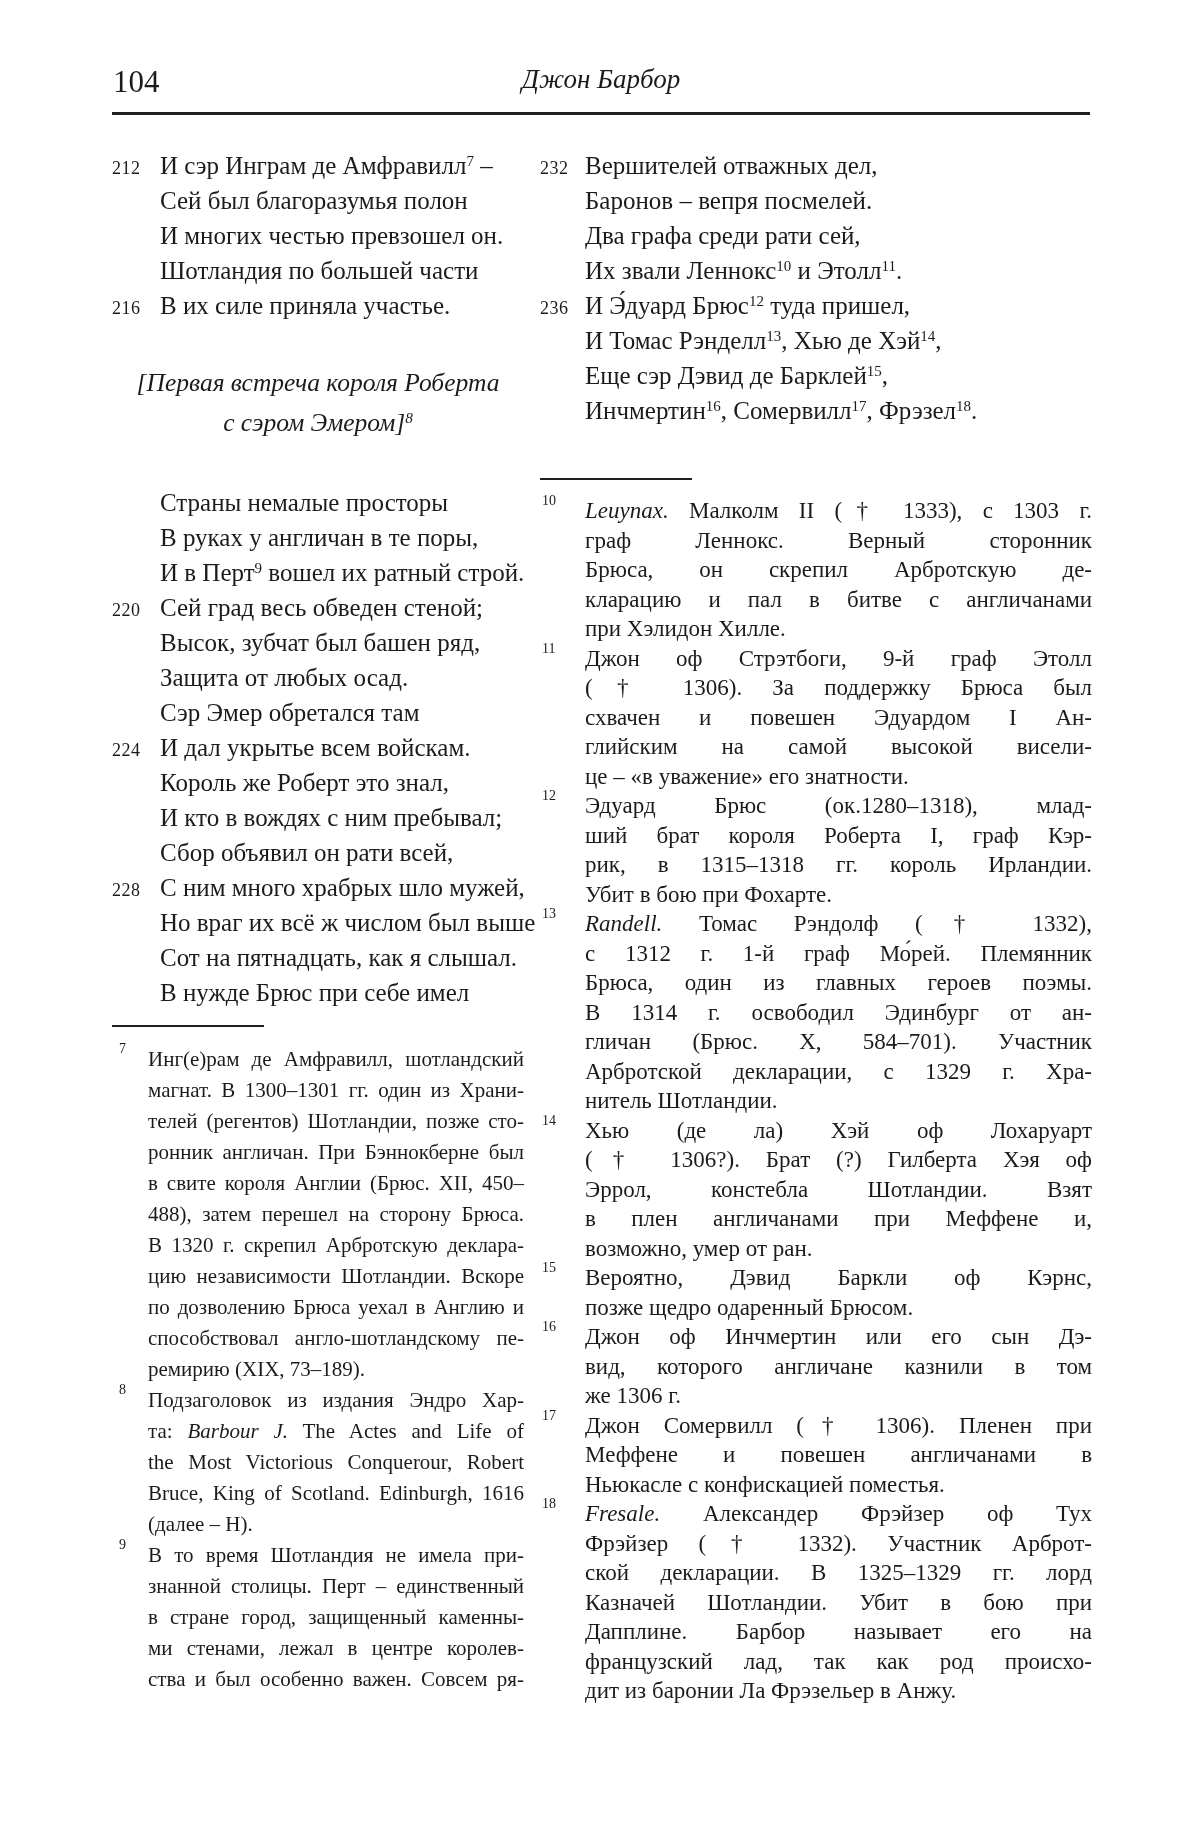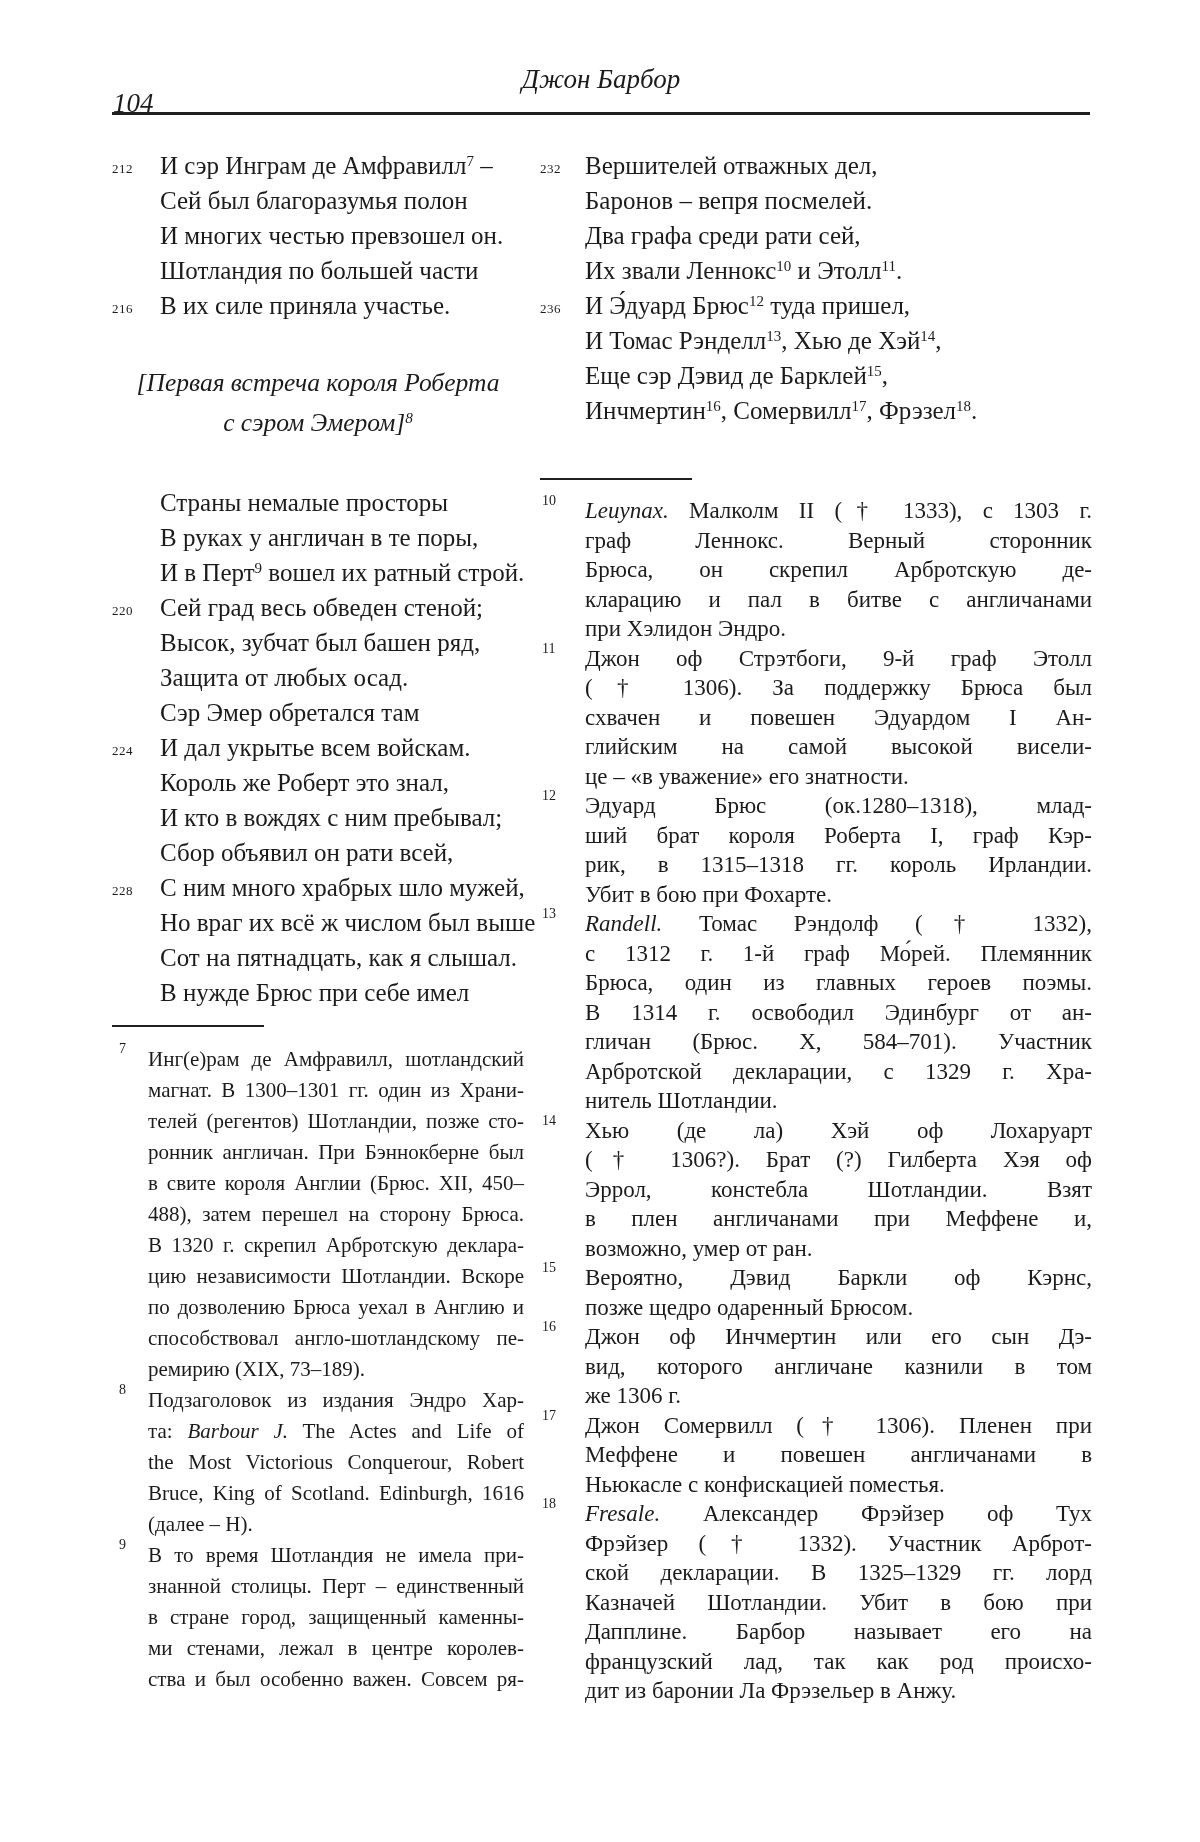--- a/index.html
+++ b/index.html
@@ -5,22 +5,22 @@
   html, body { margin: 0; padding: 0; }
   body {
     width: 1200px; height: 1842px;
     background: #ffffff;
     color: #1b1b1b;
     font-family: "Liberation Serif", "DejaVu Serif", serif;
     position: relative;
     overflow: hidden;
   }
   .pageno {
-    position: absolute; left: 113px; top: 88px;
-    font-style: italic; font-size: 27px; line-height: 30px;
+    position: absolute; left: 113px; top: 67px;
+    font-size: 31px; line-height: 30px;
   }
   .runtitle {
     position: absolute; left: 112px; top: 64px; width: 978px;
     text-align: center; font-style: italic; font-size: 27px; line-height: 30px;
   }
   .top-rule {
     position: absolute; left: 112px; top: 112px; width: 978px;
     border-top: 3px solid #1f1f1f;
   }
   .col { position: absolute; top: 148px; }
@@ -30,21 +30,21 @@
   
   .vline {
     position: relative;
     font-size: 25px; line-height: 35px;
     white-space: nowrap;
   }
   .col-left  .vline { padding-left: 48px; }
   .col-right .vline { padding-left: 45px; }
   .vnum {
     position: absolute; left: 0; top: 3px;
-    font-size: 13px; letter-spacing: 0.5px;
+    font-size: 18px; letter-spacing: 0.5px;
   }
   .vtext sup, .vheading sup {
     font-size: 60%;
     position: relative; top: -0.55em;
     line-height: 0; vertical-align: baseline;
   }
   .vheading {
     font-style: italic; text-align: center;
     font-size: 25.5px; line-height: 40px;
     margin: 40px 0 42px 0;
@@ -161,21 +161,21 @@
         <div class="vline"><span class="vtext">Инчмертин<sup>16</sup>, Сомервилл<sup>17</sup>, Фрэзел<sup>18</sup>.</span></div>
       </div>
     <div class="fn-sep fn-sep-right"></div>
     <div id="r-footnotes">
         <div class="footnote">
           <span class="fn-num">10</span>
           <div class="fn-line just"><span class="it">Leuynax.</span> Малколм II († 1333), с 1303 г.</div>
           <div class="fn-line just">граф Леннокс. Верный сторонник</div>
           <div class="fn-line just">Брюса, он скрепил Арбротскую де-</div>
           <div class="fn-line just">кларацию и пал в битве с англичанами</div>
-          <div class="fn-line">при Хэлидон Эндро.</div>
+          <div class="fn-line">при Хэлидон Хилле.</div>
         </div>
         <div class="footnote">
           <span class="fn-num">11</span>
           <div class="fn-line just">Джон оф Стрэтбоги, 9-й граф Этолл</div>
           <div class="fn-line just">(† 1306). За поддержку Брюса был</div>
           <div class="fn-line just">схвачен и повешен Эдуардом I Ан-</div>
           <div class="fn-line just">глийским на самой высокой висели-</div>
           <div class="fn-line">це – «в уважение» его знатности.</div>
         </div>
         <div class="footnote">

